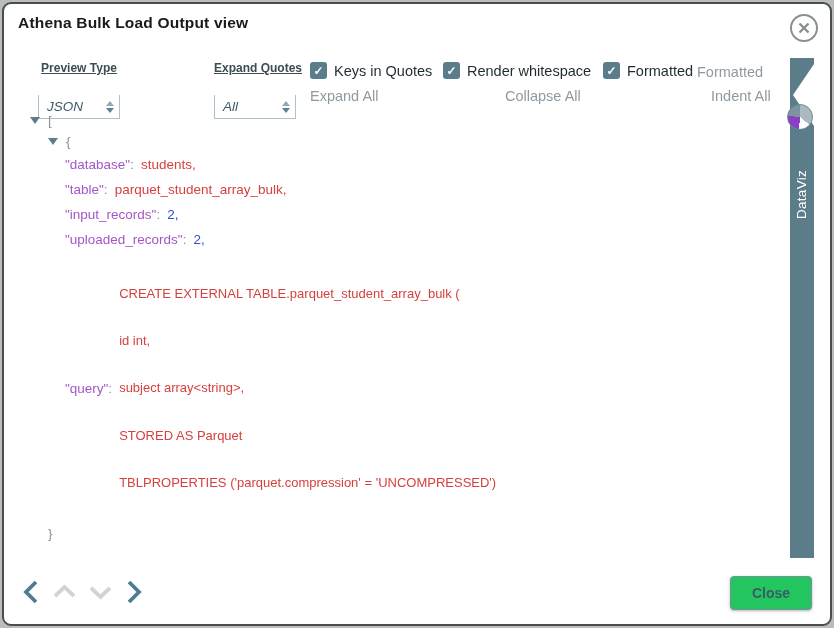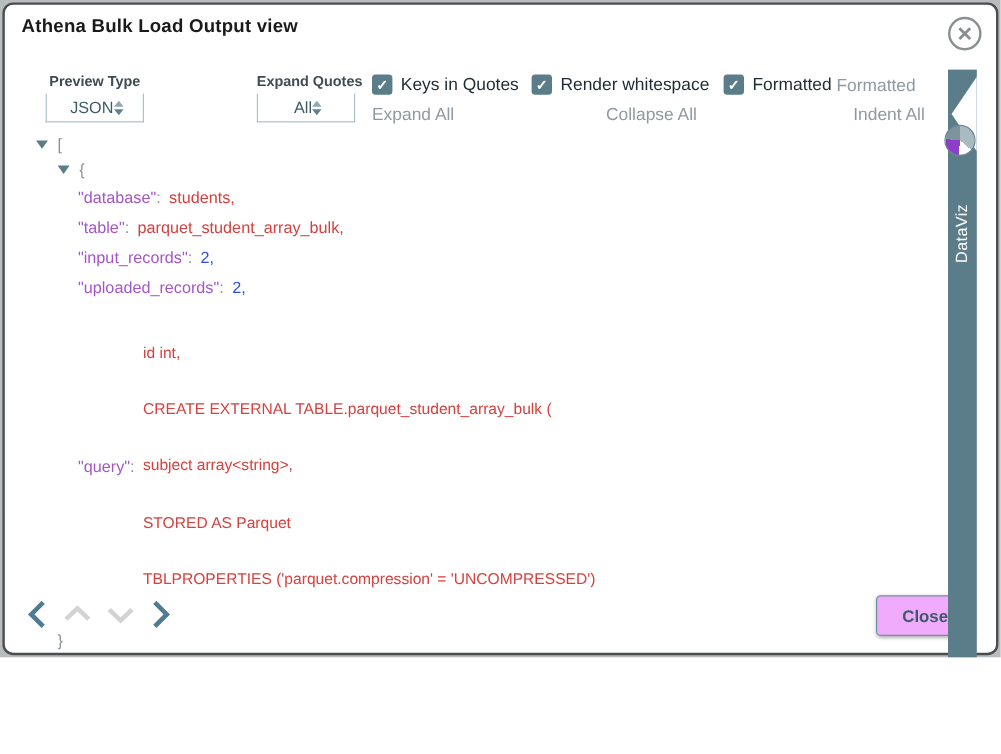--- a/index.html
+++ b/index.html
@@ -1,39 +1,39 @@
 <!DOCTYPE html>
 <html><head>
 <meta charset="utf-8">
 <style>
   html,body{margin:0;padding:0;background:#ffffff;}
   .viewport{
-    position:relative;width:834px;height:548px;box-sizing:border-box;
+    position:relative;width:834px;height:628px;box-sizing:border-box;
     background:#b9bdbe;font-family:"Liberation Sans",sans-serif;overflow:hidden;
   }
   .dialog{
     position:absolute;inset:2px;background:#ffffff;
     border:2px solid #4a4d4e;border-radius:9px;
   }
   
   .title{
     position:absolute;left:14px;top:10px;
     font-size:15.5px;font-weight:700;color:#1a1a1a;letter-spacing:.2px;
   }
   .close-x{
     position:absolute;top:10px;right:12px;width:28px;height:28px;
     border:2px solid #8a8f91;border-radius:50%;box-sizing:border-box;
     display:flex;align-items:center;justify-content:center;cursor:pointer;background:#fff;
   }
   
   .sel-group{position:absolute;top:57px;width:82px;}
-  .sel-label{font-size:12px;font-weight:700;color:#3d4c53;text-align:center;margin-bottom:3px;white-space:nowrap;}
+  .sel-label{font-size:12px;font-weight:700;color:#3d4c53;text-align:center;margin-bottom:20px;white-space:nowrap;text-decoration:underline;}
   .sel-box{
     height:24px;border:1px solid #abc2cc;border-top:none;box-sizing:border-box;
-    display:flex;align-items:center;justify-content:center;padding:0 5px 0 8px;cursor:pointer;background:#fff;
+    display:flex;align-items:center;justify-content:space-between;padding:0 5px 0 8px;cursor:pointer;background:#fff;font-style:italic;
   }
   .sel-value{font-size:13.5px;color:#3e5a68;}
   .spinner{display:flex;flex-direction:column;gap:2px;align-items:center;}
   .tri-up{width:0;height:0;border-left:4px solid transparent;border-right:4px solid transparent;border-bottom:5px solid #93a7b0;}
   .tri-down{width:0;height:0;border-left:4px solid transparent;border-right:4px solid transparent;border-top:5px solid #5f8292;}
   .cb-group{position:absolute;top:58px;display:flex;align-items:center;gap:7px;}
   .checkbox{
     width:17px;height:17px;border-radius:3px;background:#5b7d8a;
     display:flex;align-items:center;justify-content:center;cursor:pointer;flex:0 0 auto;
   }
@@ -56,21 +56,21 @@
   .val-num{color:#2b50e2;}
   .query-row{margin-left:35px;display:flex;align-items:center;margin-top:2px;}
   .query-lines{margin-left:7px;font-size:13px;line-height:15.8px;color:#d5413e;white-space:pre;}
   .t-close{height:22px;line-height:22px;}
   .t-close.lvl1{margin-left:18px;}
   
   .nav{position:absolute;left:16px;bottom:18px;display:flex;gap:9px;align-items:center;}
   .nav svg{display:block;cursor:pointer;}
   .close-btn{
     position:absolute;right:18px;bottom:14px;padding:8px 21px;
-    background:#f0abfc;border:1px solid #74929e;border-radius:4px;
+    background:#22c55e;border:1px solid #74929e;border-radius:4px;
     font-size:14px;font-weight:700;color:#3e5a68;cursor:pointer;
     box-shadow:0 1px 3px rgba(0,0,0,.3);font-family:"Liberation Sans",sans-serif;
   }
   
   .dv-tab{position:absolute;left:786px;top:54px;width:24px;height:500px;background:#5b7d8a;cursor:pointer;}
   .dv-notch{position:absolute;top:0;left:0;}
   .dv-pie{
     position:absolute;left:-3px;top:46px;width:26px;height:26px;border-radius:50%;
     border:1px solid #6d8791;box-sizing:border-box;
     background:conic-gradient(from 0deg,#a9bac1 0deg 130deg,#ffffff 130deg 185deg,#8b3fc6 185deg 275deg,#7d949e 275deg 360deg);
@@ -157,22 +157,22 @@
       </div>
       <div class="t-row">
         <span class="key">"uploaded_records"</span><span class="colon">:</span><span class="val-num">2,</span>
       </div>
 
       <div class="query-row">
         <span style="white-space:nowrap">
           <span class="key">"query"</span><span class="colon" style="margin-right:0">:</span>
         </span>
         <div class="query-lines">
+          <div>CREATE EXTERNAL TABLE.parquet_student_array_bulk (</div>
           <div>id int,</div>
-          <div>CREATE EXTERNAL TABLE.parquet_student_array_bulk (</div>
           <div>subject array&lt;string&gt;,</div>
           <div>STORED AS Parquet</div>
           <div>TBLPROPERTIES ('parquet.compression' = 'UNCOMPRESSED')</div>
         </div>
       </div>
 
       <div class="t-close lvl1">
         <span class="bracket">}</span>
       </div>
 

